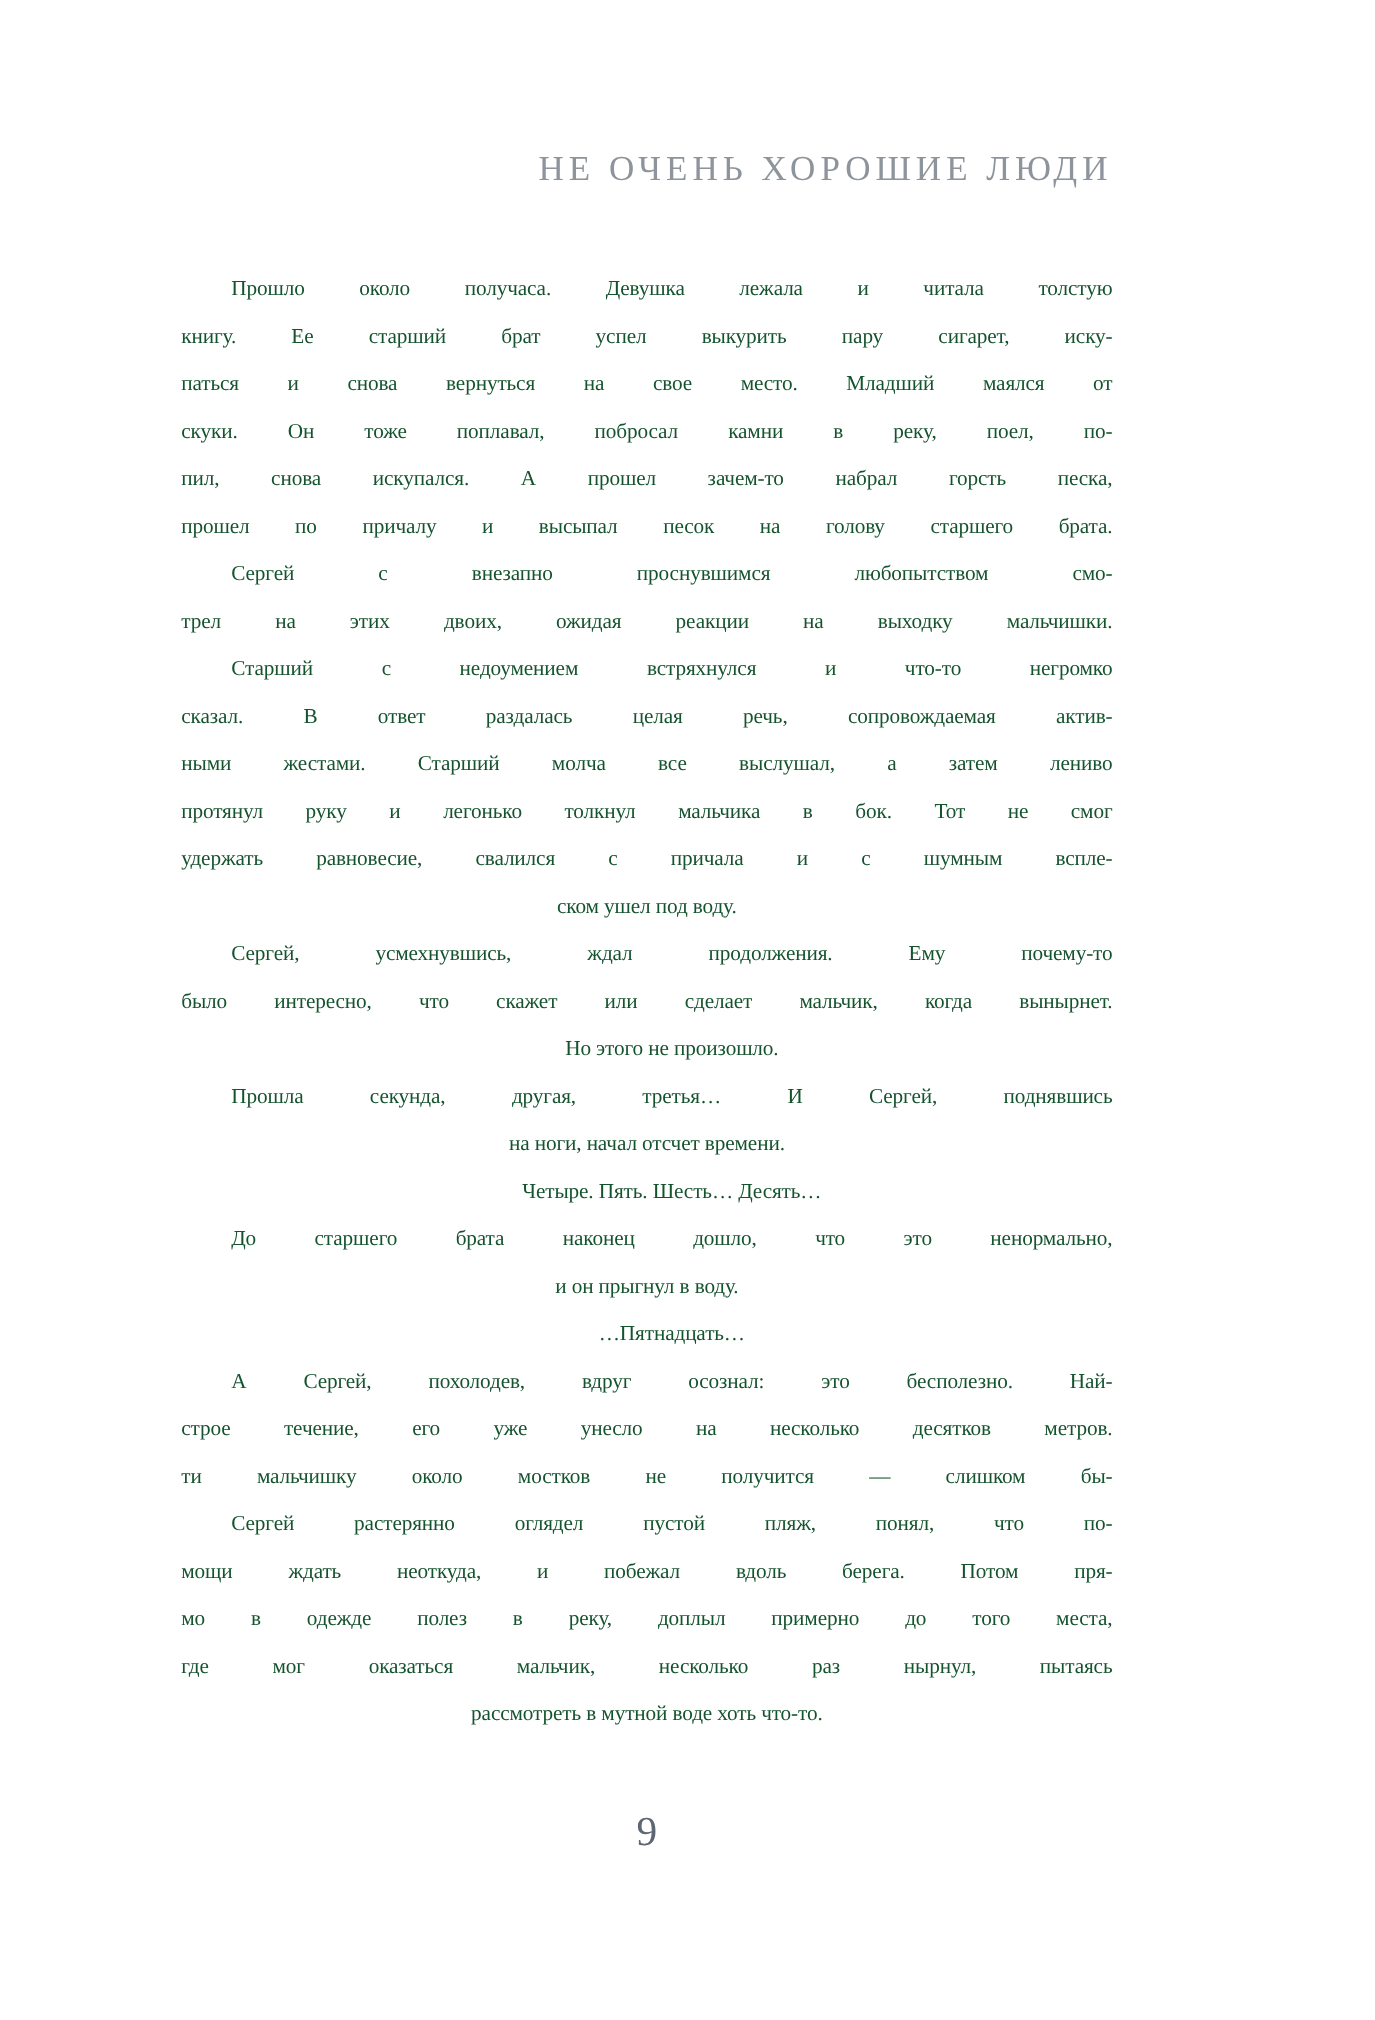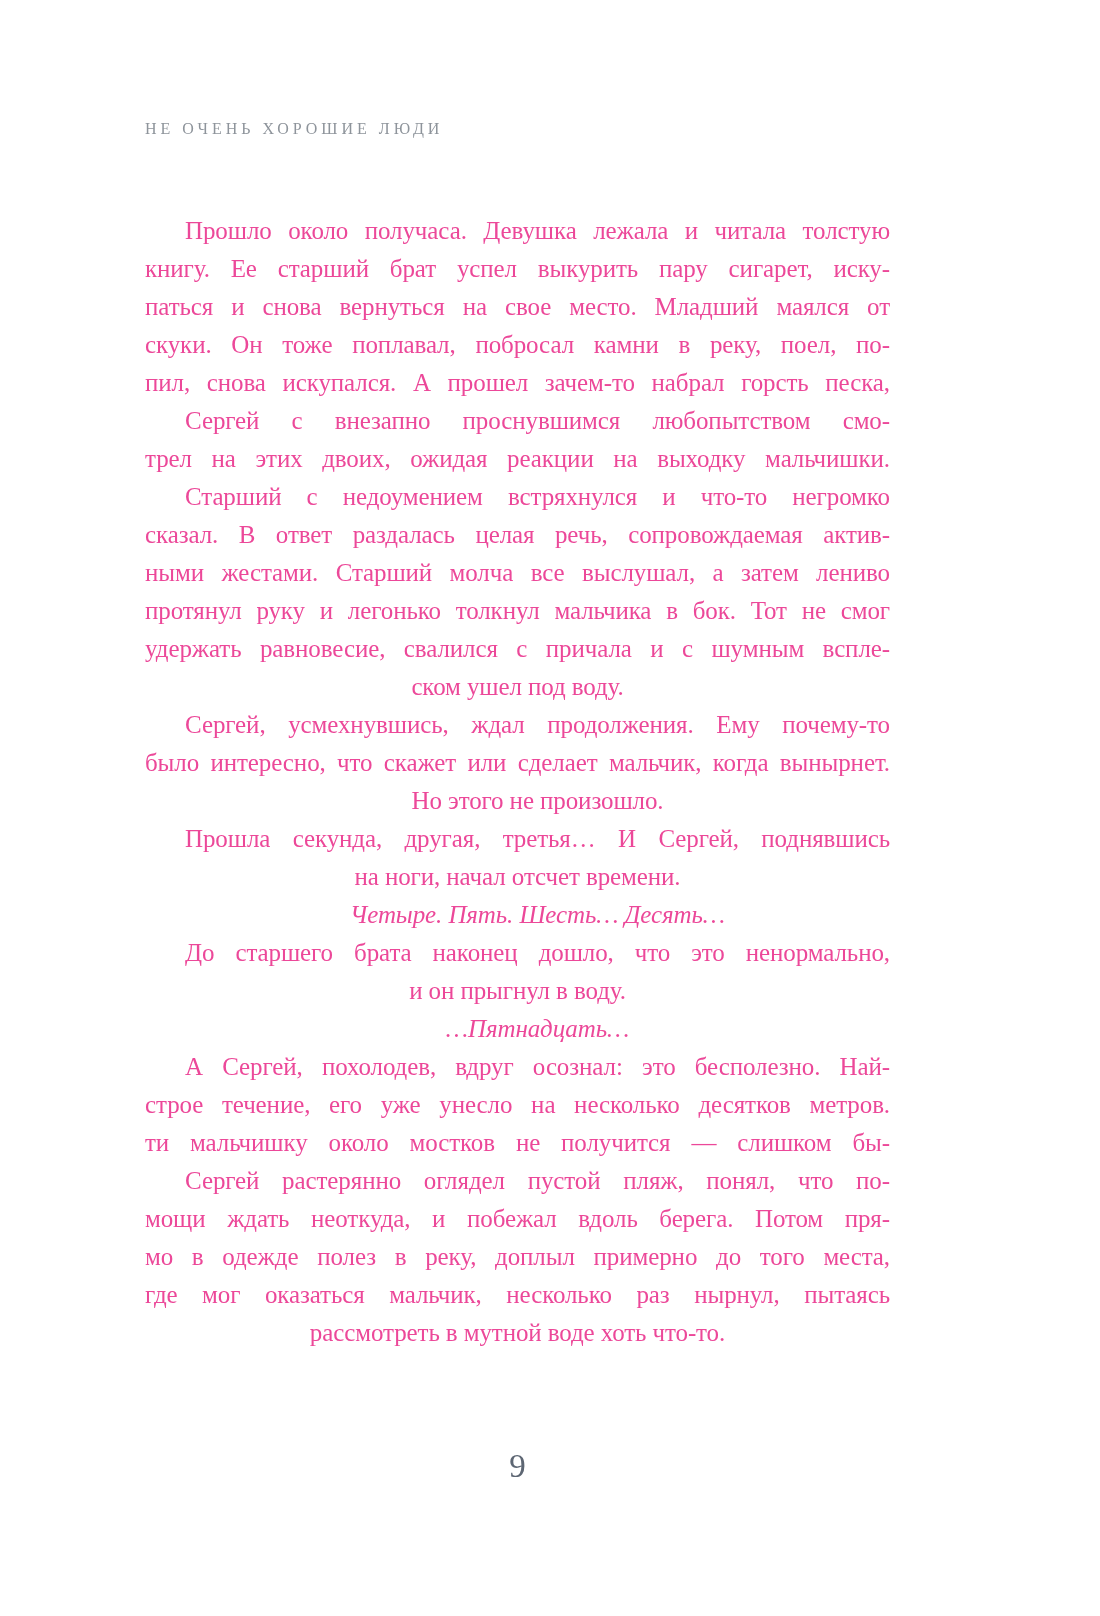--- a/index.html
+++ b/index.html
@@ -13,38 +13,38 @@
     height: 1616px;
     background: #ffffff;
     font-family: "Liberation Serif", "DejaVu Serif", serif;
     overflow: hidden;
   }
   .running-header {
     position: absolute;
     top: 120px;
     left: 145px;
     width: 745px;
-    text-align: left;
-    font-size: 16px;
+    text-align: right;
+    font-size: 28px;
     letter-spacing: 4px;
     color: #8e949b;
     white-space: nowrap;
   }
   .text-block {
     position: absolute;
     top: 212px;
     left: 145px;
     width: 745px;
-    font-size: 25px;
+    font-size: 17px;
     line-height: 38px;
-    color: #ec4899;
+    color: #14532d;
     letter-spacing: -0.1px;
   }
   .para { margin: 0; }
-  .para.italic { font-style: italic; }
+  .para.italic { }
   .line { text-align: center; }
   .line.justify {
     text-align: justify;
     text-align-last: justify;
   }
   .line.first { text-indent: 40px; }
   .page-number {
     position: absolute;
     top: 1448px;
     left: 145px;
@@ -60,20 +60,21 @@
 <div class="page">
   <div class="running-header">НЕ ОЧЕНЬ ХОРОШИЕ ЛЮДИ</div>
 
   <div class="text-block">
       <div class="para">
         <div class="line justify first">Прошло около получаса. Девушка лежала и читала толстую</div>
         <div class="line justify">книгу. Ее старший брат успел выкурить пару сигарет, иску-</div>
         <div class="line justify">паться и снова вернуться на свое место. Младший маялся от</div>
         <div class="line justify">скуки. Он тоже поплавал, побросал камни в реку, поел, по-</div>
         <div class="line justify">пил, снова искупался. А прошел зачем-то набрал горсть песка,</div>
+        <div class="line justify">прошел по причалу и высыпал песок на голову старшего брата.</div>
       </div>
       <div class="para">
         <div class="line justify first">Сергей с внезапно проснувшимся любопытством смо-</div>
         <div class="line justify">трел на этих двоих, ожидая реакции на выходку мальчишки.</div>
       </div>
       <div class="para">
         <div class="line justify first">Старший с недоумением встряхнулся и что-то негромко</div>
         <div class="line justify">сказал. В ответ раздалась целая речь, сопровождаемая актив-</div>
         <div class="line justify">ными жестами. Старший молча все выслушал, а затем лениво</div>
         <div class="line justify">протянул руку и легонько толкнул мальчика в бок. Тот не смог</div>

